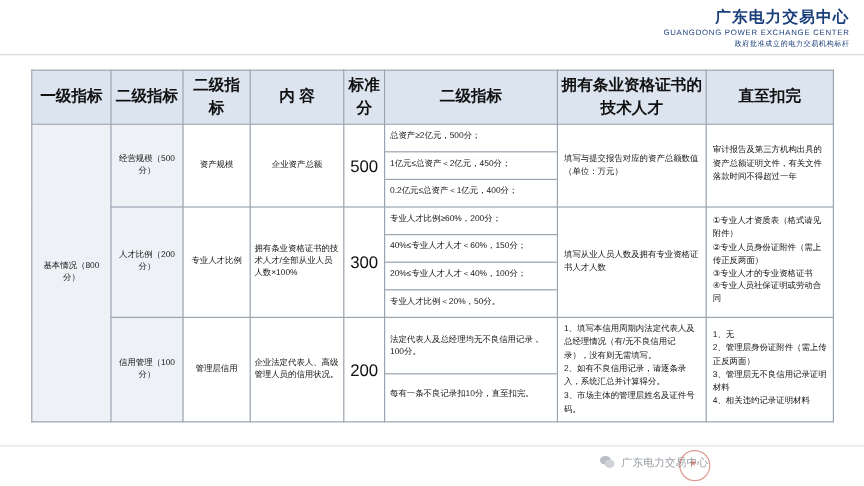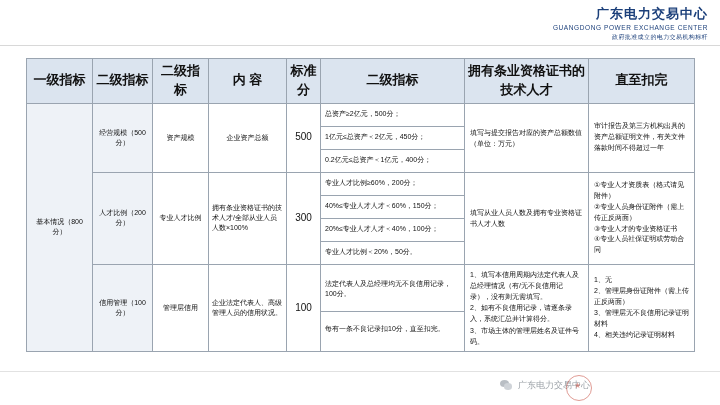--- a/index.html
+++ b/index.html
@@ -60,21 +60,21 @@
   }
   thead th{
     background:#dbe4ef;
     font-weight:bold;
     text-align:center;
     height:22px;
     font-size:13px;
   }
   .c-center{text-align:center;}
   .c-left{text-align:left;}
-  .big-num{font-size:10px;text-align:center;}
+  .big-num{font-size:14px;text-align:center;}
   td.shade{background:#eef2f7;}
   .crit-cell{padding:0;}
   .crit-cell .line{
     border-bottom:1px solid #9aa4b0;
     padding:5px 4px;
     min-height:12px;
     display:block;
   }
   .crit-cell .line:last-child{border-bottom:none;}
   .req-cell{padding:4px 5px;line-height:1.6;}
@@ -183,21 +183,21 @@
         <td class="sup-cell" style="white-space:pre-line">①专业人才资质表（格式请见附件）
 ②专业人员身份证附件（需上传正反两面）
 ③专业人才的专业资格证书
 ④专业人员社保证明或劳动合同</td>
       </tr>
 
       <tr>
         <td class="c-center shade">信用管理（100分）</td>
         <td class="c-center">管理层信用</td>
         <td class="c-left">企业法定代表人、高级管理人员的信用状况。</td>
-        <td class="big-num">100</td>
+        <td class="big-num">200</td>
         <td class="crit-cell">
           <span class="line" style="padding:12px 4px">法定代表人及总经理均无不良信用记录，100分。</span>
           <span class="line" style="padding:12px 4px">每有一条不良记录扣10分，直至扣完。</span>
         </td>
         <td class="req-cell" style="white-space:pre-line">1、填写本信用周期内法定代表人及总经理情况（有/无不良信用记录），没有则无需填写。
 2、如有不良信用记录，请逐条录入，系统汇总并计算得分。
 3、市场主体的管理层姓名及证件号码。</td>
         <td class="sup-cell" style="white-space:pre-line">1、无
 2、管理层身份证附件（需上传正反两面）
 3、管理层无不良信用记录证明材料

